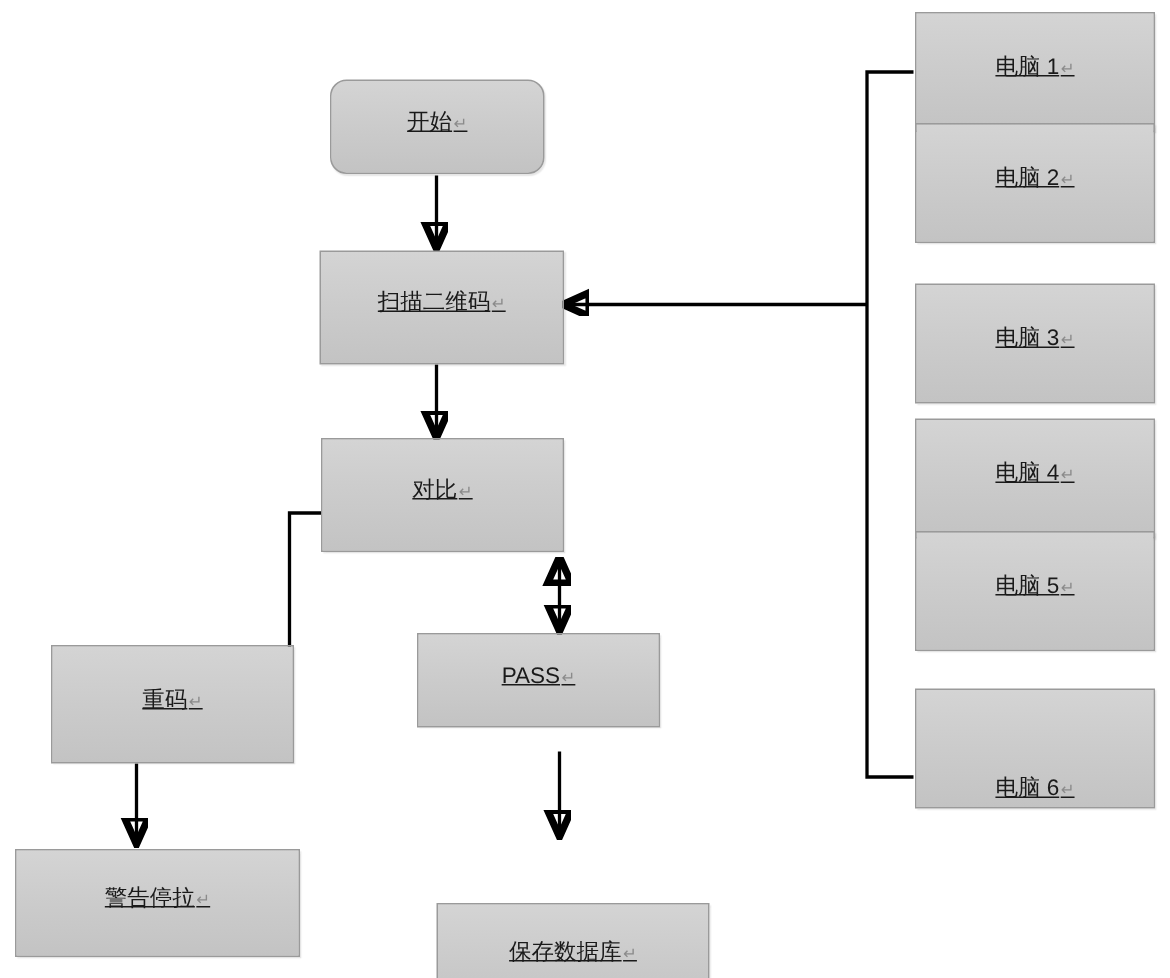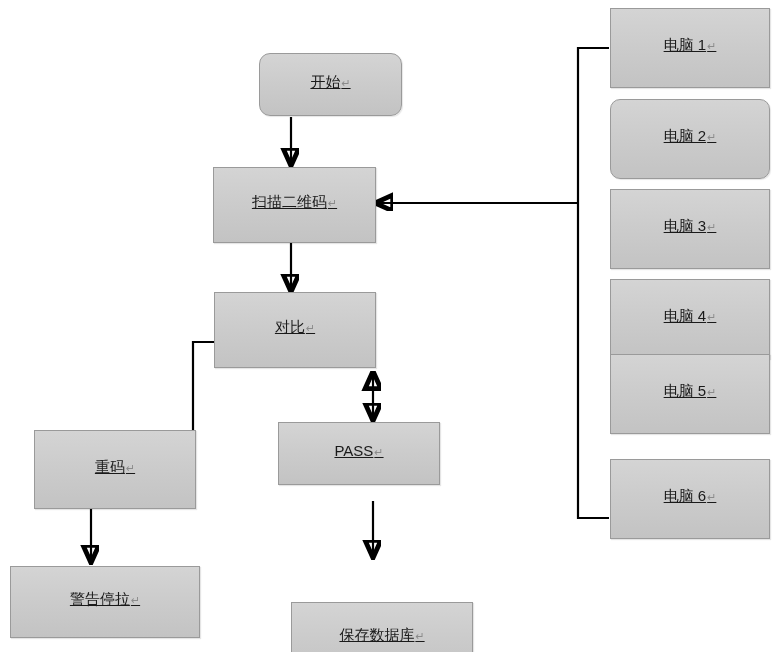--- a/index.html
+++ b/index.html
@@ -37,21 +37,20 @@
     white-space: nowrap;
   }
   .node .pilcrow {
     color: #8b8b8b;
     font-size: 11px;
     vertical-align: baseline;
     margin-left: 1px;
   }
   .rounded {
     border-radius: 11px;
-    margin-left: 39px;
   }
   
   .node.nudge .label { position: relative; top: -3px; text-decoration: underline; }
   svg#wires {
     position: absolute;
     left: 0;
     top: 0;
     width: 780px;
     height: 652px;
     pointer-events: none;
@@ -134,21 +133,21 @@
       <span>保存数据库</span><span class="pilcrow">↵</span>
     </span>
   </div>
 
   <div class="node nudge" style="left:610px; top:8px; width:160px; height:80px;">
     <span class="label">
       <span>电脑 1</span><span class="pilcrow">↵</span>
     </span>
   </div>
 
-  <div class="node nudge" style="left:610px; top:99px; width:160px; height:80px;border-radius:10px;">
+  <div class="node nudge" style="left:610px; top:82px; width:160px; height:80px;">
     <span class="label">
       <span>电脑 2</span><span class="pilcrow">↵</span>
     </span>
   </div>
 
   <div class="node nudge" style="left:610px; top:189px; width:160px; height:80px;">
     <span class="label">
       <span>电脑 3</span><span class="pilcrow">↵</span>
     </span>
   </div>
@@ -158,19 +157,19 @@
       <span>电脑 4</span><span class="pilcrow">↵</span>
     </span>
   </div>
 
   <div class="node nudge" style="left:610px; top:354px; width:160px; height:80px;">
     <span class="label">
       <span>电脑 5</span><span class="pilcrow">↵</span>
     </span>
   </div>
 
-  <div class="node nudge" style="left:610px; top:459px; width:160px; height:80px;">
+  <div class="node nudge" style="left:610px; top:459px; width:160px; height:80px;align-items:flex-end;">
     <span class="label">
       <span>电脑 6</span><span class="pilcrow">↵</span>
     </span>
   </div>
 
 </div>
 
 </body></html>

